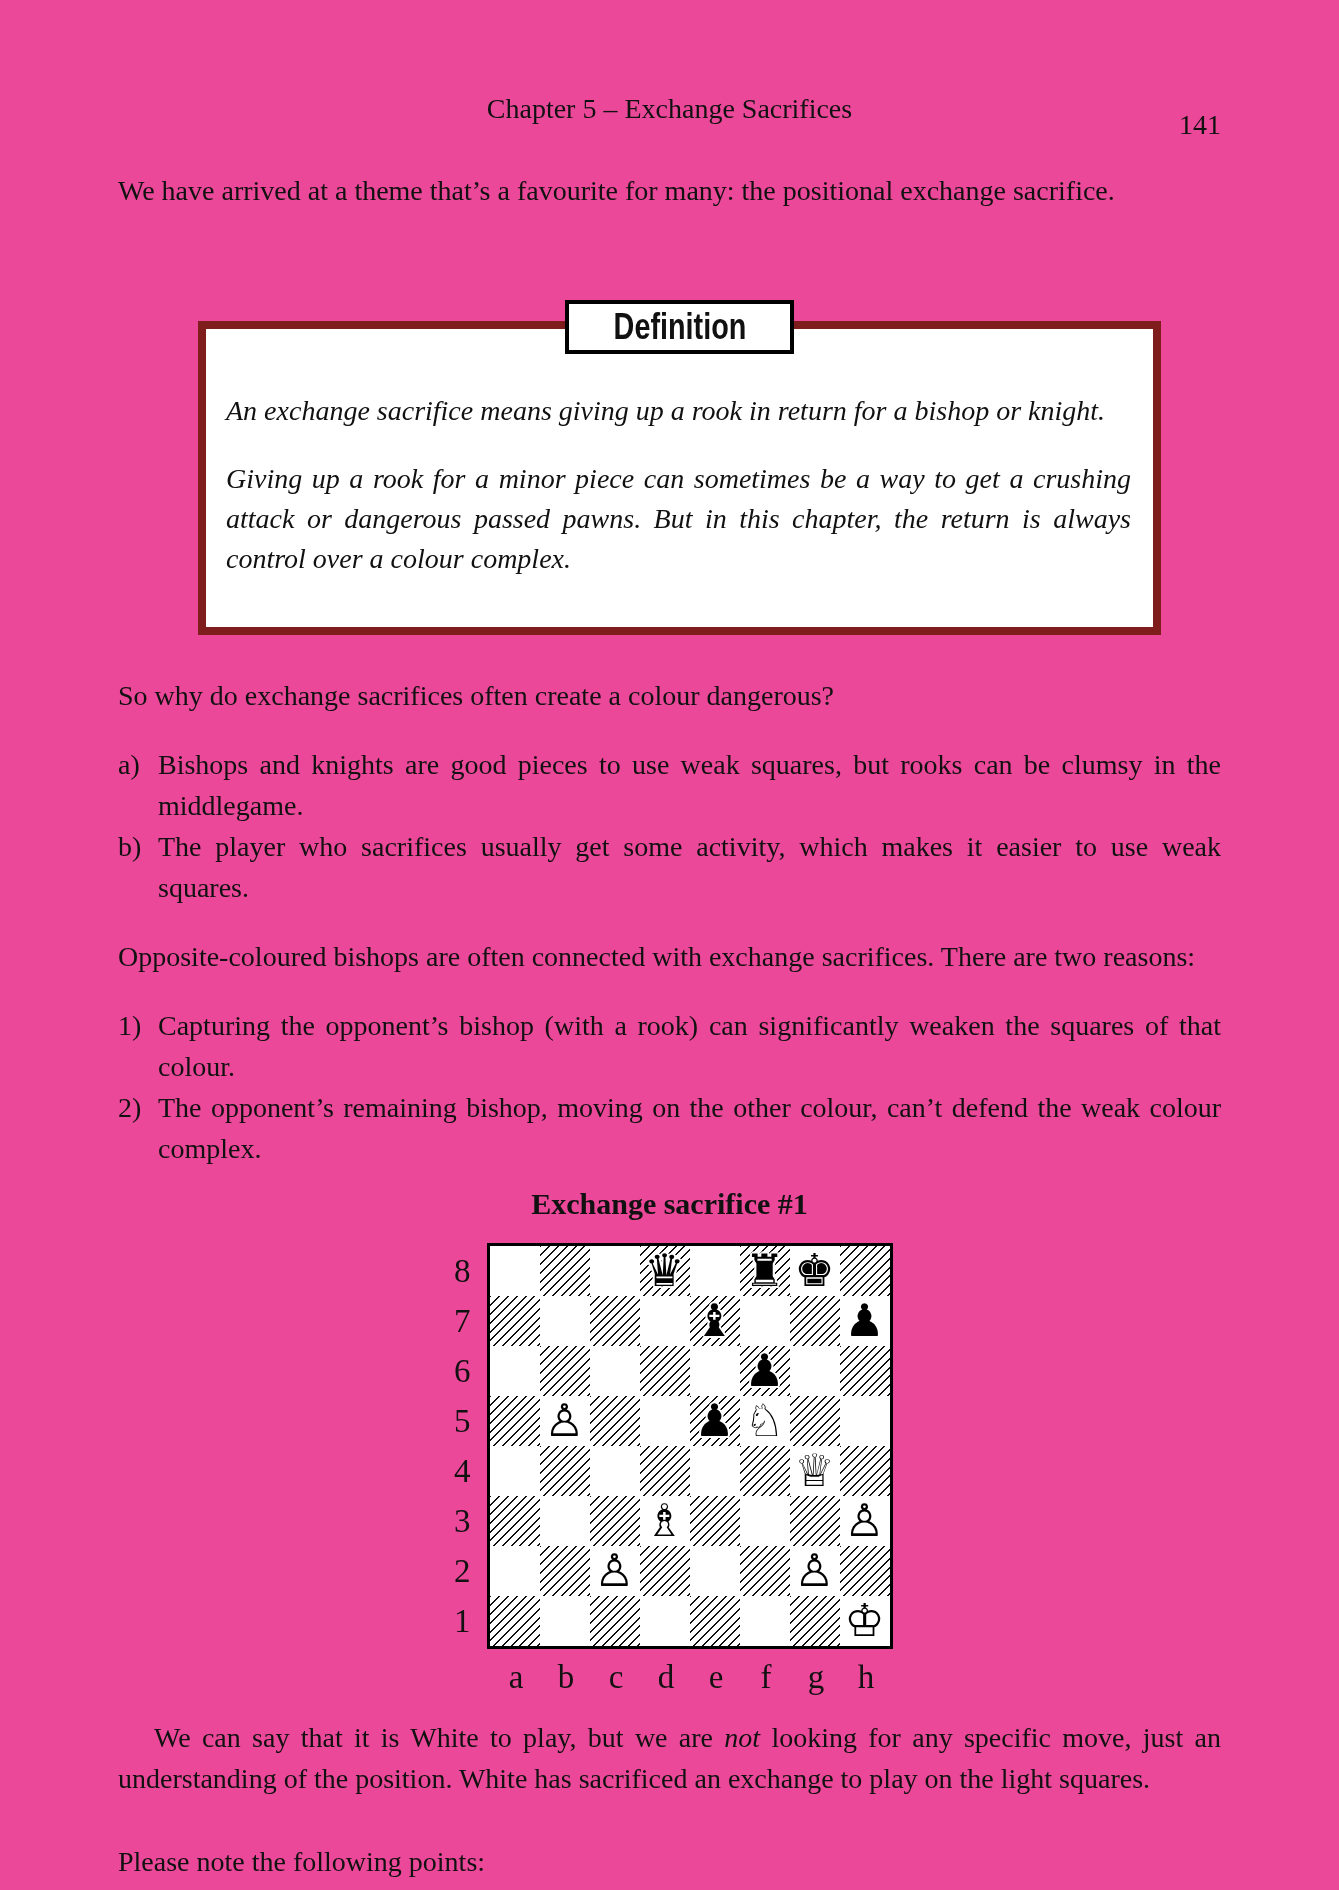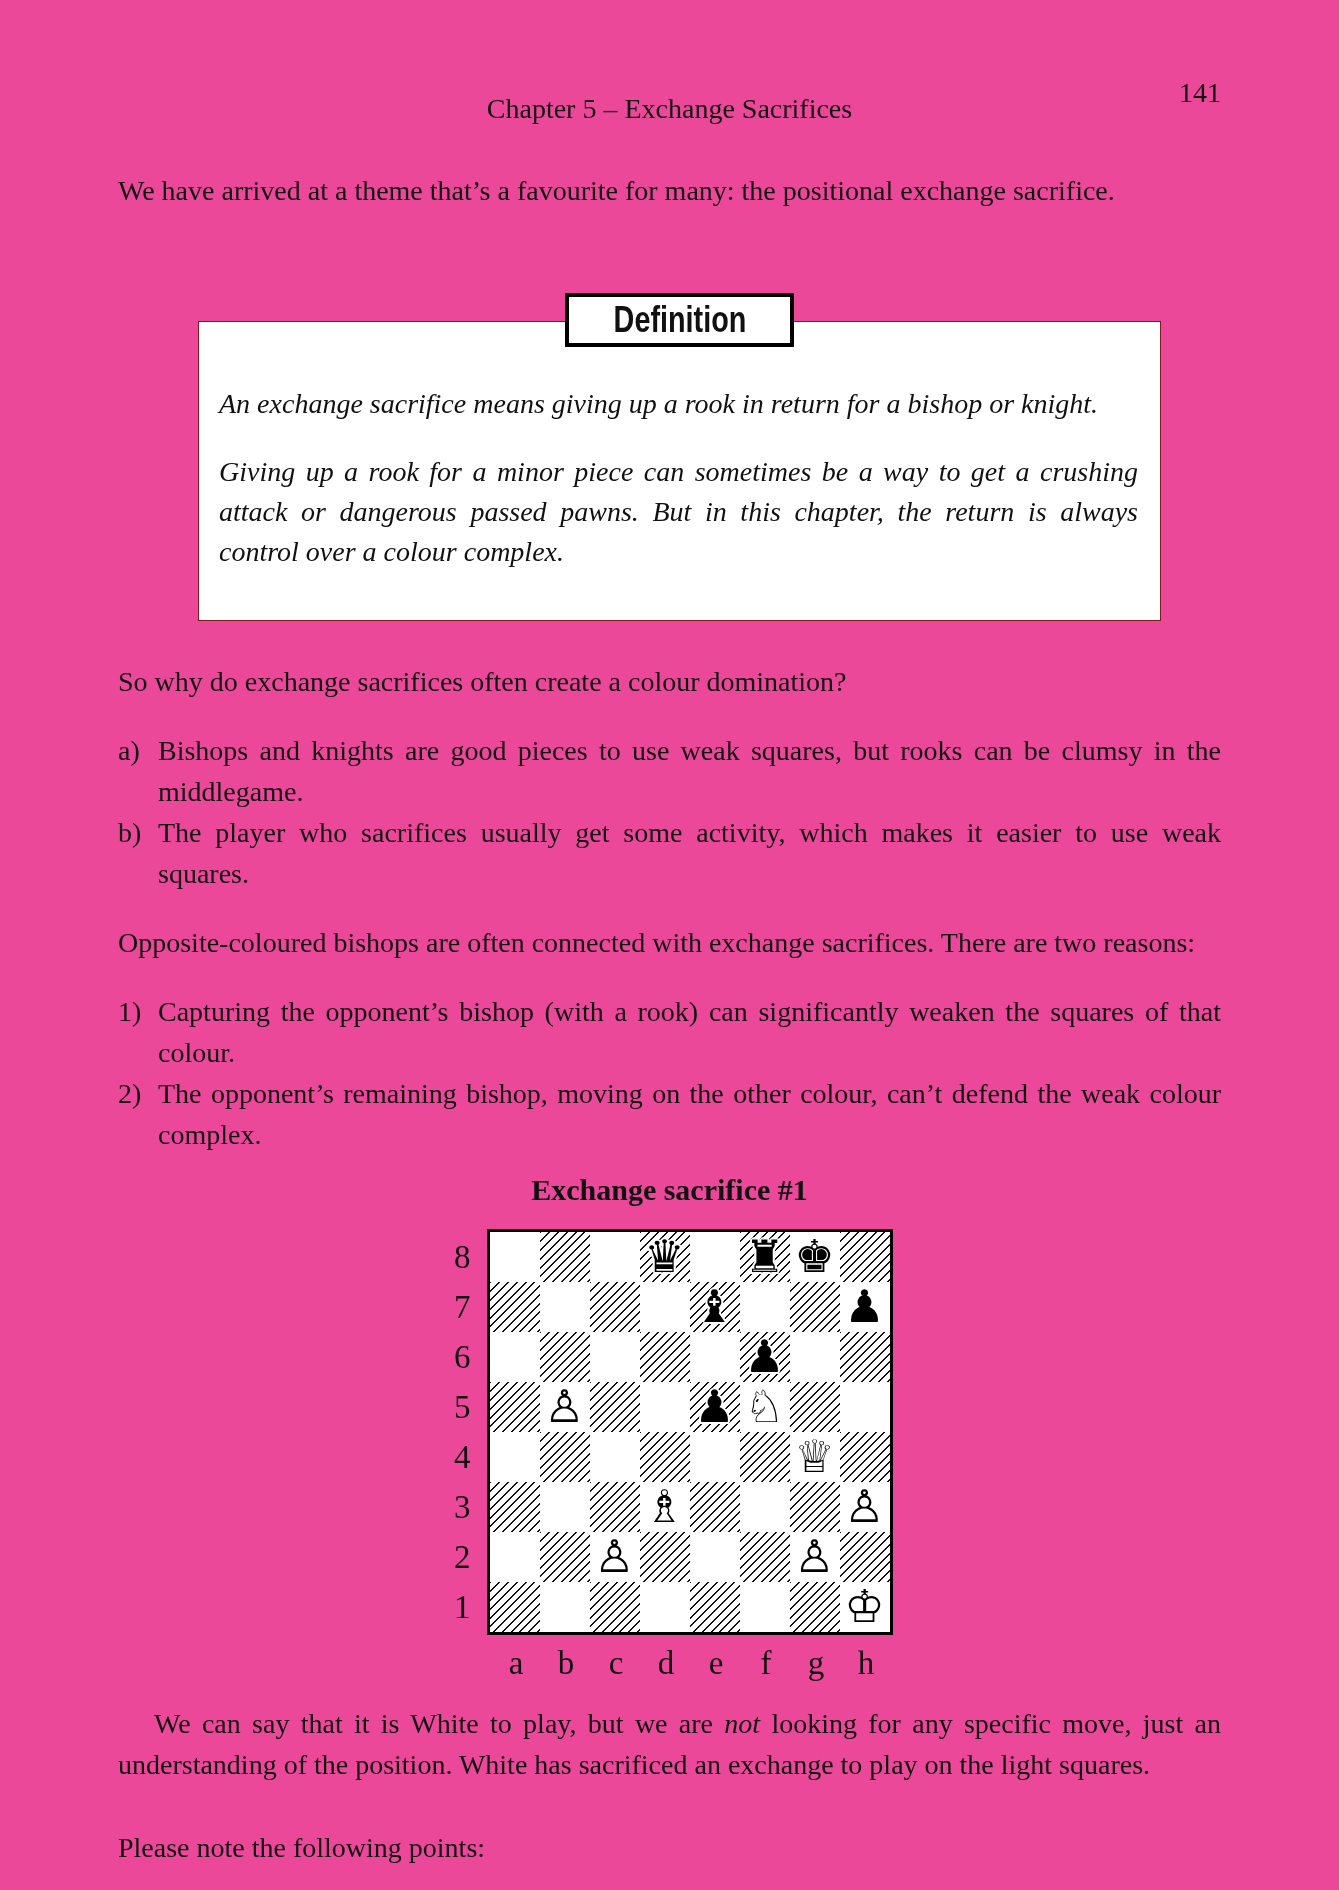--- a/index.html
+++ b/index.html
@@ -9,29 +9,29 @@
     background:#ec4899;
     margin:0 auto;
     font-family:"Liberation Serif","DejaVu Serif",serif;
     color:#111;
     overflow:hidden;
   }
   .content{margin:0 118px;}
   
   .header{position:relative;padding-top:92px;height:42px;}
   .header .title{display:block;text-align:center;font-size:28px;line-height:34px;}
-  .header .pagenum{position:absolute;right:0;top:76px;font-size:28px;line-height:34px;}
+  .header .pagenum{position:absolute;right:0;top:108px;font-size:28px;line-height:34px;}
   
   .para{font-size:28px;line-height:41px;text-align:justify;}
   .intro{margin-top:36px;}
   
   .defbox{
     position:relative;
     margin:110px 60px 0 80px;
-    border:1px solid #7f1d1d;
+    border:8px solid #7f1d1d;
     padding:34px 22px 20px 20px;
     background:#fff;
   }
   .deflabel{
     position:absolute;top:-29px;left:50%;transform:translateX(-50%);
     border:4px solid #000;background:#fff;
     padding:1px 28px;white-space:nowrap;
   }
   .deflabel-text{
     display:inline-block;
@@ -100,21 +100,21 @@
     <p class="para intro">We have arrived at a theme that’s a favourite for many: the positional exchange sacrifice.</p>
 
     <div class="defbox">
       <div class="deflabel">
         <span class="deflabel-text">Definition</span>
       </div>
       <p class="def-italic">An exchange sacrifice means giving up a rook in return for a bishop or knight.</p>
       <p class="def-body">Giving up a rook for a minor piece can sometimes be a way to get a crushing attack or dangerous passed pawns. But in this chapter, the return is always control over a colour complex.</p>
     </div>
 
-    <p class="para question">So why do exchange sacrifices often create a colour domination?</p>
+    <p class="para question">So why do exchange sacrifices often create a colour dangerous?</p>
 
     <div class="hlist">
       <div class="hitem">
         <span class="marker">a)</span>
         <span class="htext">Bishops and knights are good pieces to use weak squares, but rooks can be clumsy in the middlegame.</span>
       </div>
       <div class="hitem">
         <span class="marker">b)</span>
         <span class="htext">The player who sacrifices usually get some activity, which makes it easier to use weak squares.</span>
       </div>

